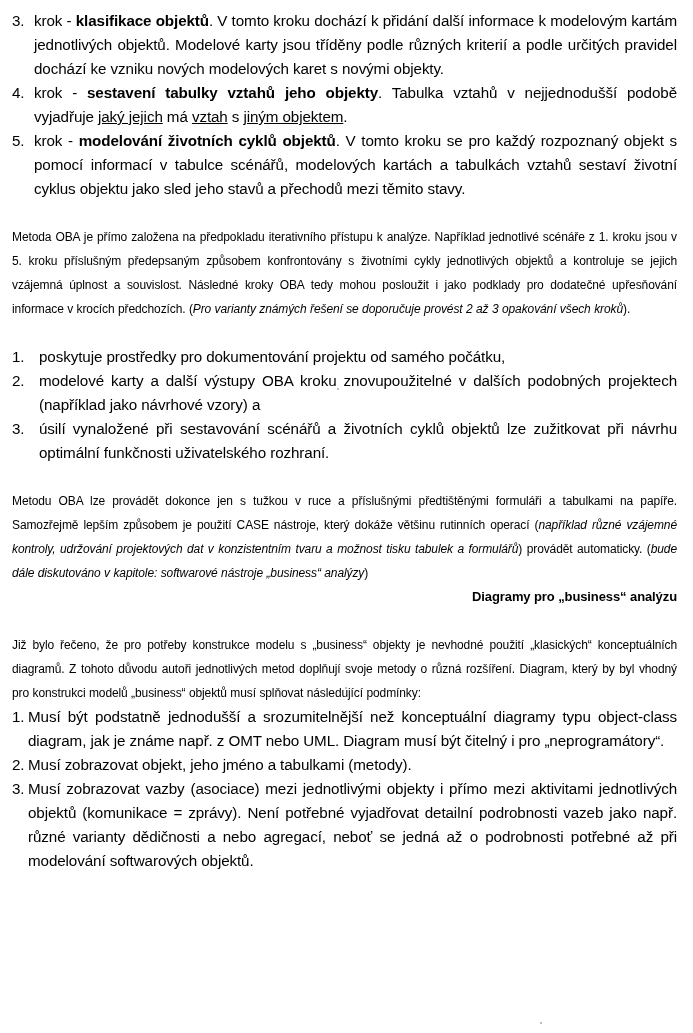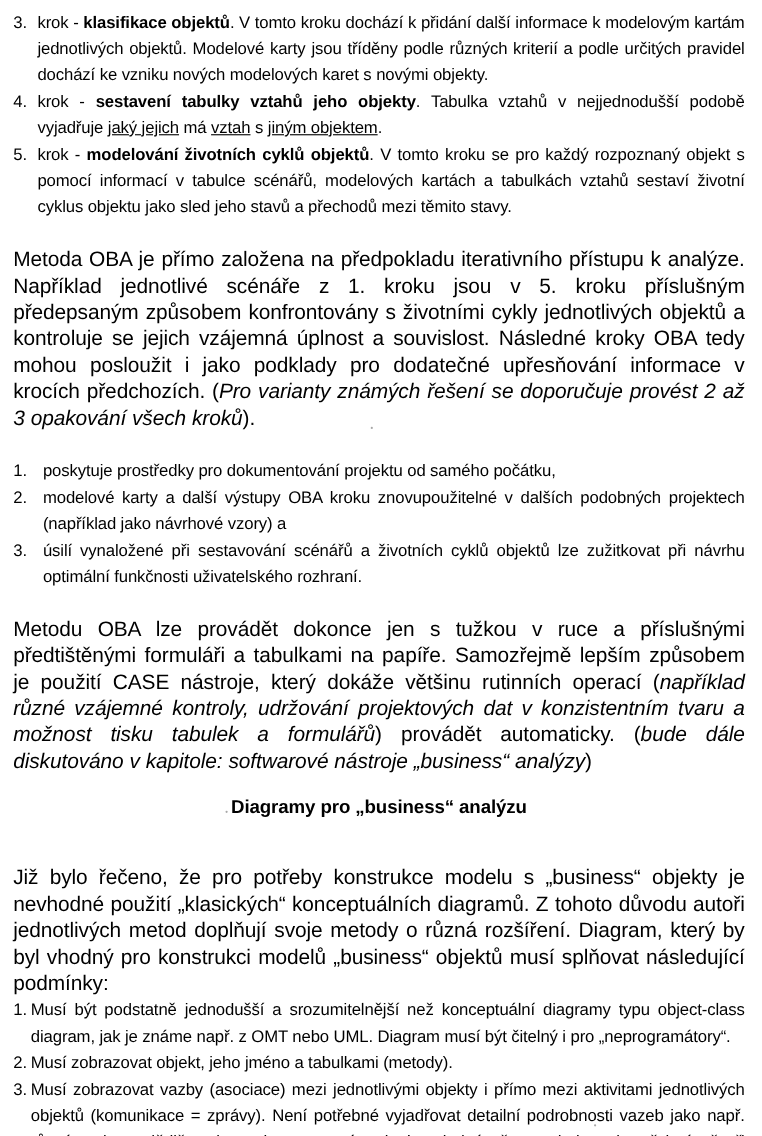--- a/index.html
+++ b/index.html
@@ -20,21 +20,21 @@
     position: relative;
     width: 693px;
     height: 1033px;
     box-sizing: border-box;
     padding: 9px 16px 0 12px;
     background: #ffffff;
   }
 
   
   .para {
-    font-size: 19px;
+    font-size: 12px;
     line-height: 24px;
     text-align: justify;
     text-justify: inter-word;
     margin: 0;
     letter-spacing: -0.1px;
     word-spacing: 0.2px;
   }
 
   .spacer {
     height: 24px;
@@ -82,25 +82,25 @@
   .list-podminky > li {
     padding-left: 16px;
   }
   .list-podminky > li > .marker { width: 16px; }
 
   b, .b { font-weight: bold; }
   i, .i { font-style: italic; }
   u, .u { text-decoration: underline; }
 
   .heading {
-    font-size: 17px;
+    font-size: 13px;
     line-height: 24px;
     font-weight: bold;
-    text-align: center;
-    margin: 17px;
+    text-align: right;
+    margin: 0;
     letter-spacing: -0.1px;
   }
 
   
   .speck {
     position: absolute;
     background: #8a8a8a;
     width: 2px;
     height: 2px;
     border-radius: 50%;

